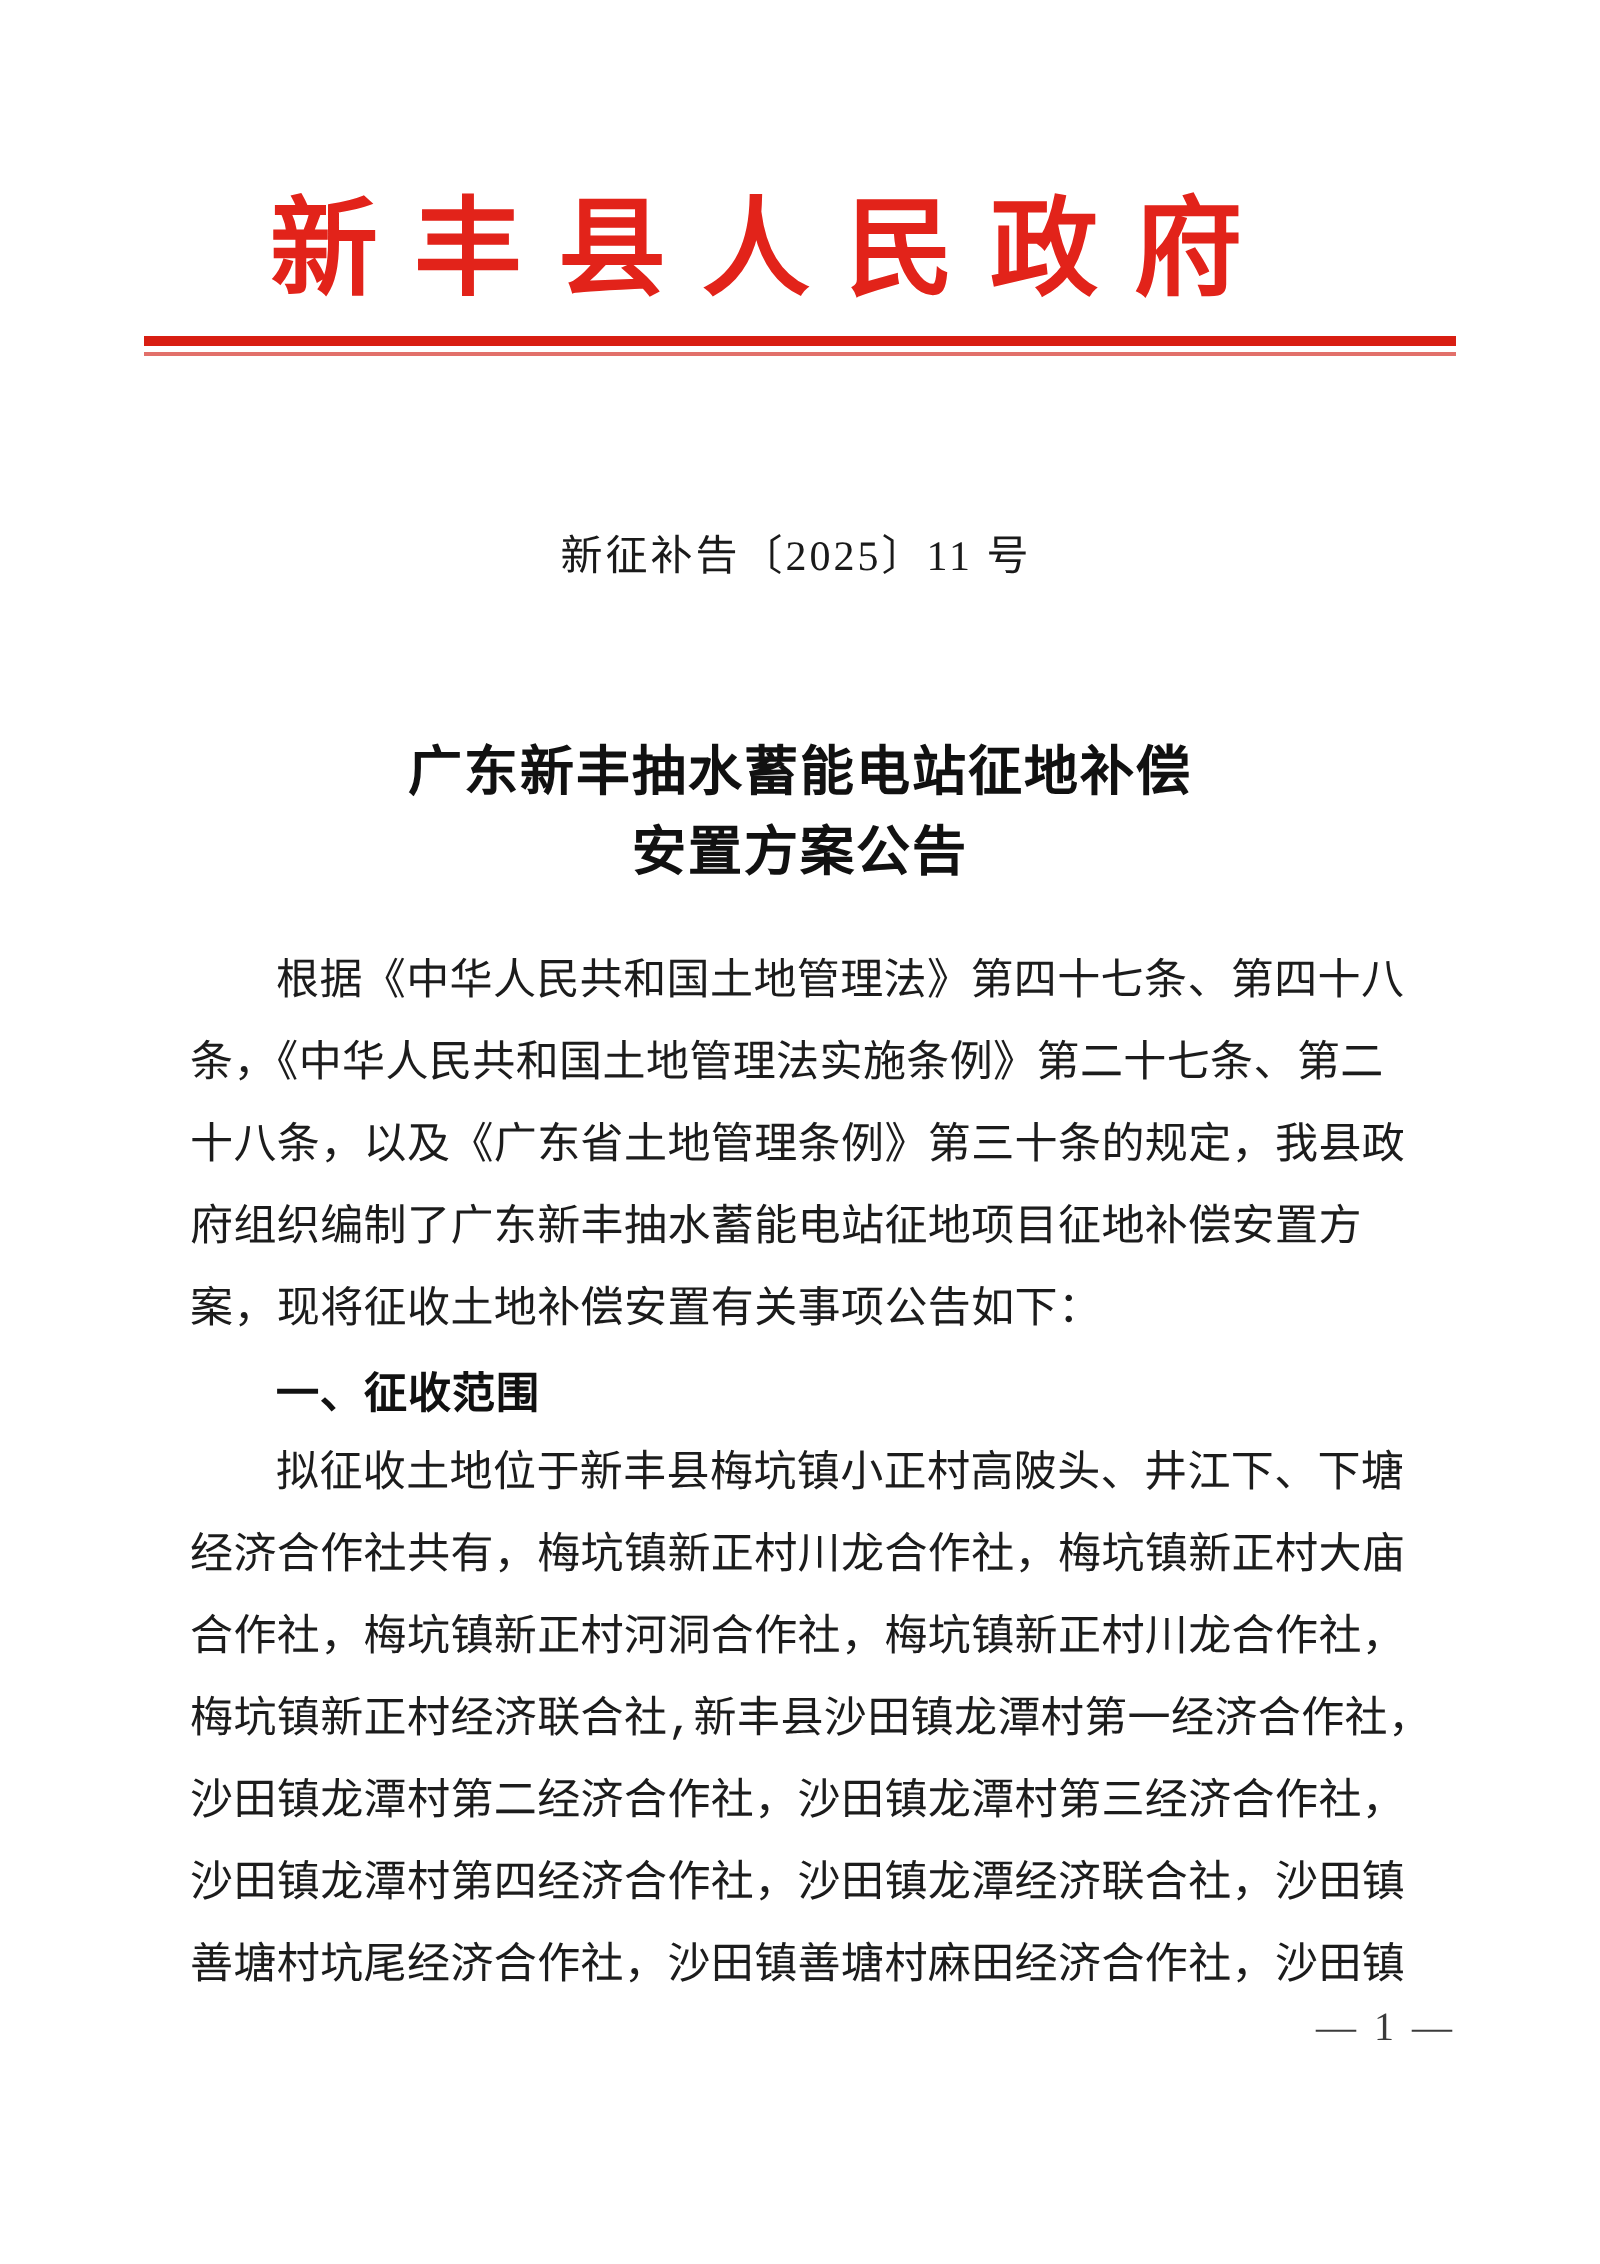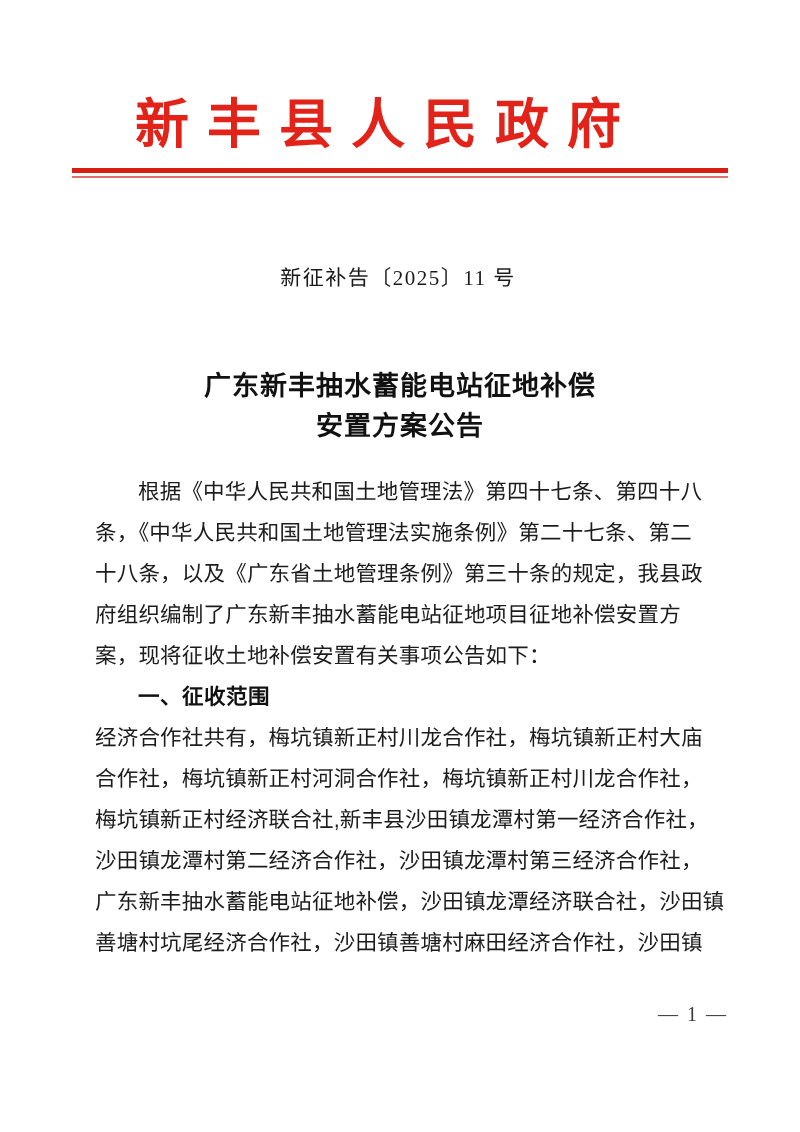--- a/index.html
+++ b/index.html
@@ -97,21 +97,21 @@
   .doc-title .line { display: block; }
 
   
   .body-block {
     position: absolute;
     left: 95px;
     top: 472px;
     width: 616px;
   }
   .para {
-    font-family: Liberation Sans, sans-serif;
+    font-family: Liberation Mono, monospace;
     font-size: 21.5px;
     line-height: 41px;
     letter-spacing: 0.2px;
     color: #1c1c1c;
     margin: 0;
     text-align: justify;
     text-justify: inter-ideograph;
   }
   .para .ln {
     display: block;
@@ -174,25 +174,26 @@
       <span class="ln indent">根据《中华人民共和国土地管理法》第四十七条、第四十八</span>
       <span class="ln">条，《中华人民共和国土地管理法实施条例》第二十七条、第二</span>
       <span class="ln">十八条，以及《广东省土地管理条例》第三十条的规定，我县政</span>
       <span class="ln">府组织编制了广东新丰抽水蓄能电站征地项目征地补偿安置方</span>
       <span class="ln">案，现将征收土地补偿安置有关事项公告如下：</span>
     </p>
 
     <p class="section-heading">一、征收范围</p>
 
     <p class="para">
+      <span class="ln indent">拟征收土地位于新丰县梅坑镇小正村高陂头、井江下、下塘</span>
       <span class="ln">经济合作社共有，梅坑镇新正村川龙合作社，梅坑镇新正村大庙</span>
       <span class="ln">合作社，梅坑镇新正村河洞合作社，梅坑镇新正村川龙合作社，</span>
       <span class="ln">梅坑镇新正村经济联合社,新丰县沙田镇龙潭村第一经济合作社，</span>
       <span class="ln">沙田镇龙潭村第二经济合作社，沙田镇龙潭村第三经济合作社，</span>
-      <span class="ln">广东新丰抽水蓄能电站征地补偿，沙田镇龙潭经济联合社，沙田镇</span>
+      <span class="ln">沙田镇龙潭村第四经济合作社，沙田镇龙潭经济联合社，沙田镇</span>
       <span class="ln">善塘村坑尾经济合作社，沙田镇善塘村麻田经济合作社，沙田镇</span>
     </p>
 
   </div>
 
   <div class="page-footer">— 1 —</div>
 
 </div>
 
 </body></html>

